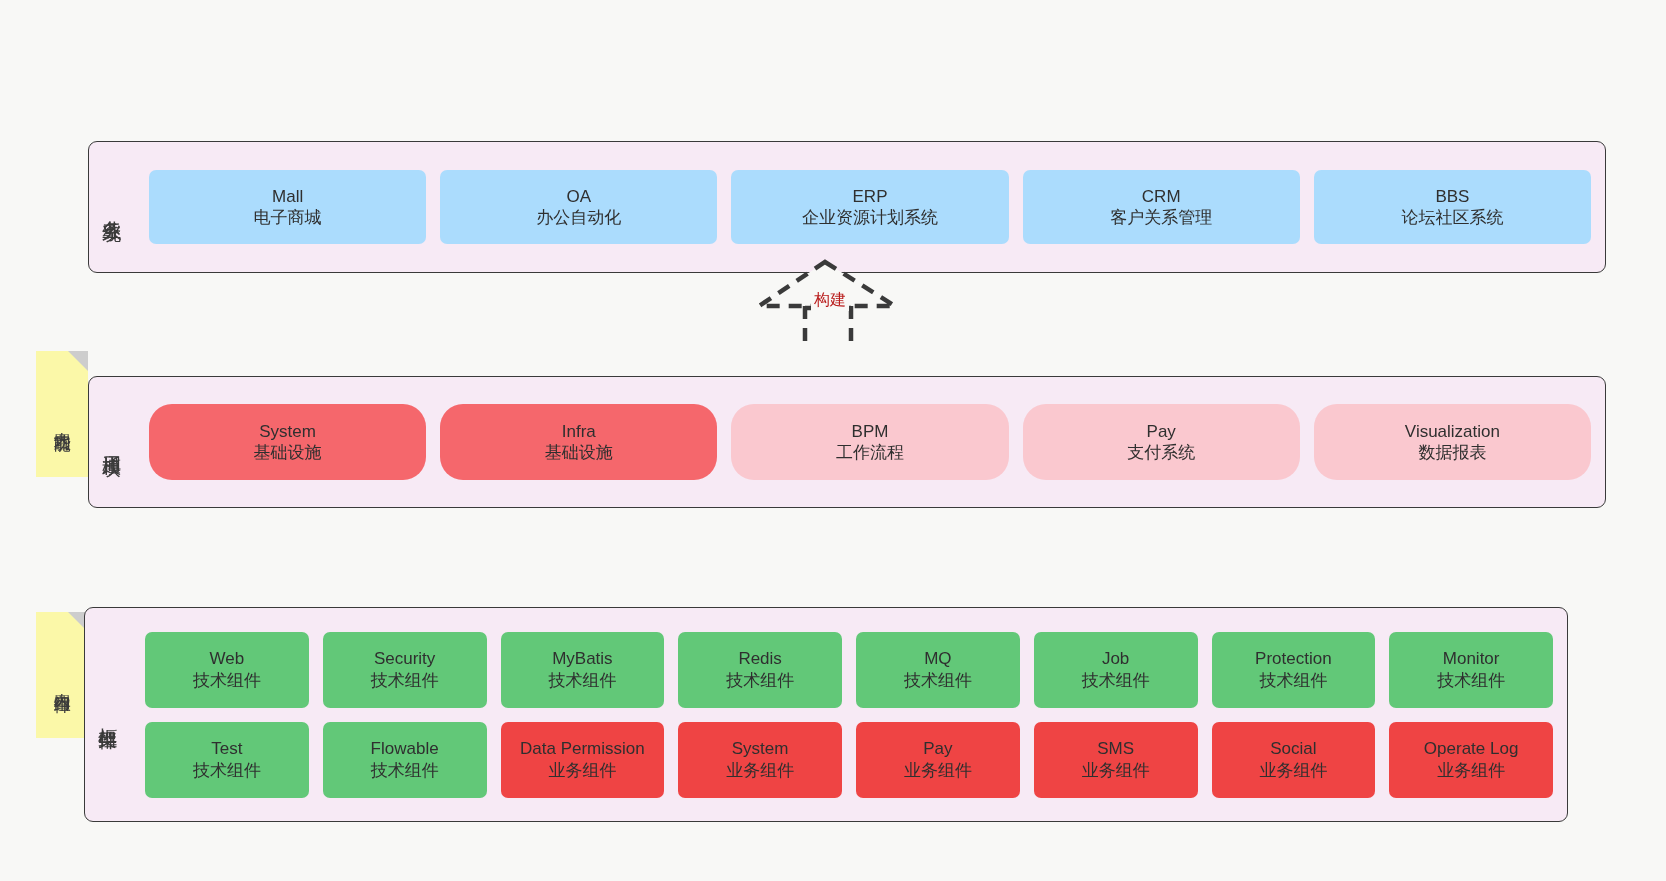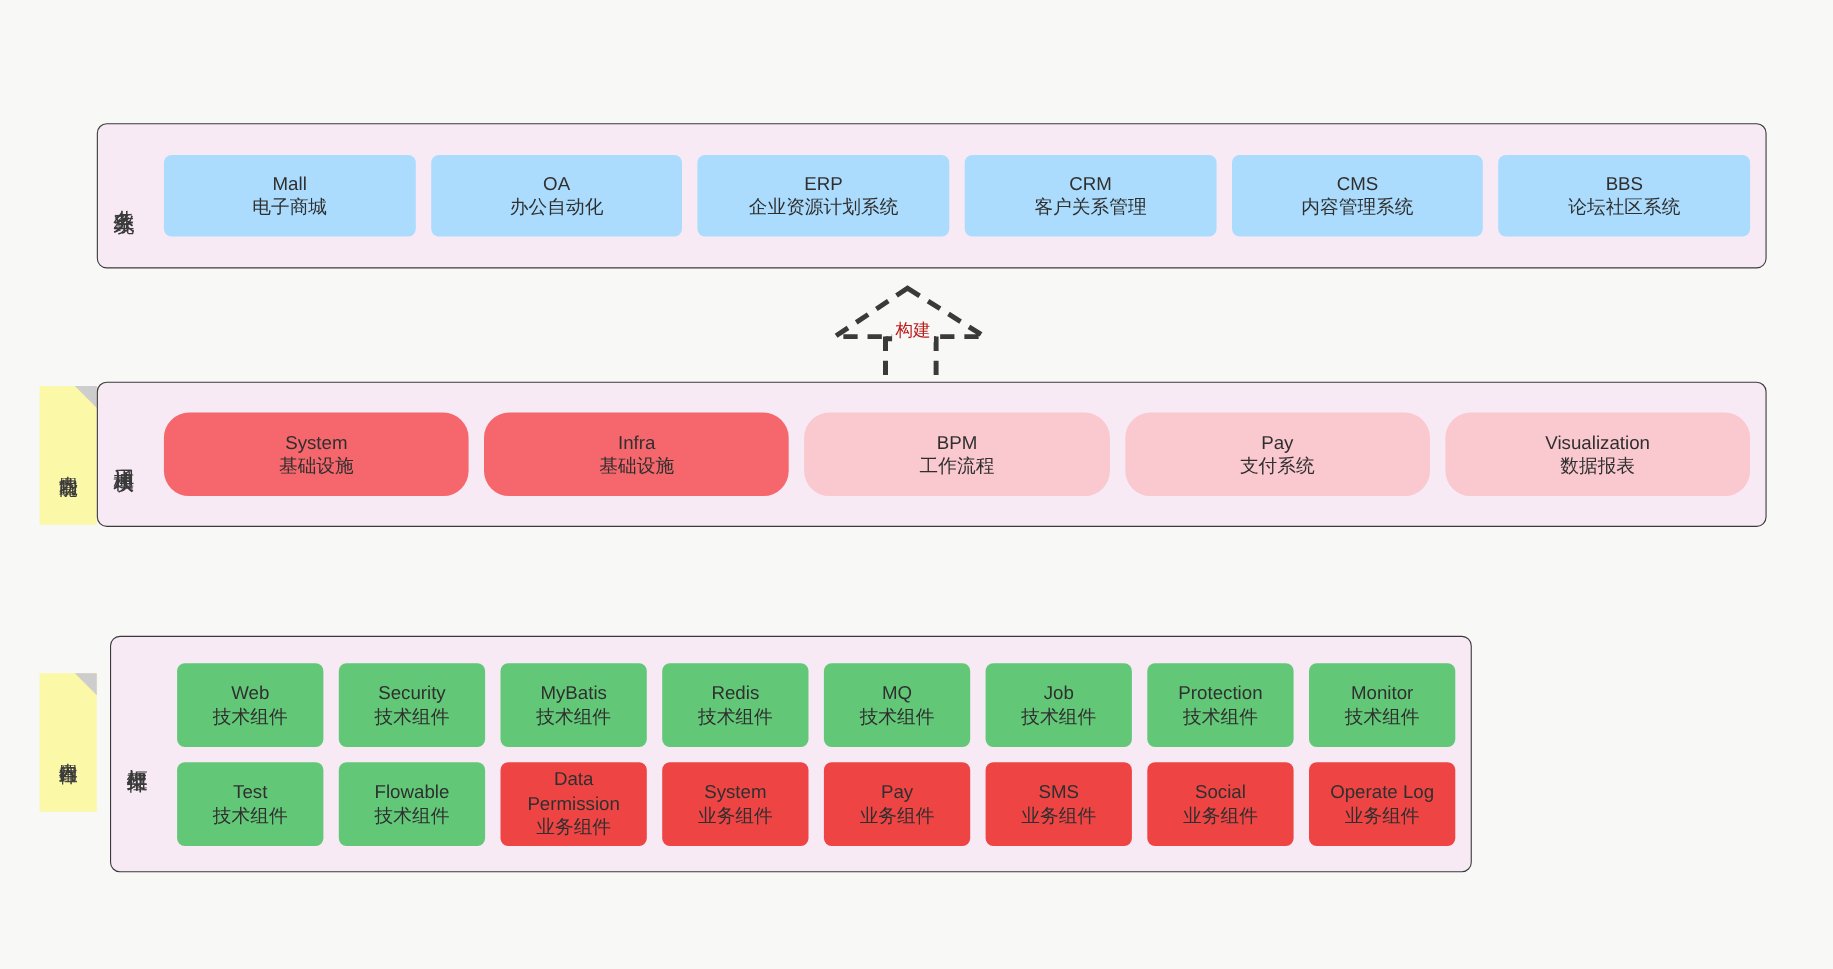--- a/index.html
+++ b/index.html
@@ -15,20 +15,21 @@
 
   
   .layer{
     position:absolute;
     box-sizing:border-box;
     background:#f7eaf5;
     border:1.6px solid #3a3a3a;
     border-radius:9px;
     display:flex;
     align-items:stretch;
+    margin-top:29px;
   }
   .layer-title{
     width:46px;
     flex:0 0 46px;
     display:flex;
     align-items:center;
     justify-content:center;
     font-size:19px;
     line-height:1.12;
     color:#3a3a3a;
@@ -139,24 +140,20 @@
         </div>
         <div class="card blue">
           <span class="l1">ERP</span>
           <span class="l2">企业资源计划系统</span>
         </div>
         <div class="card blue">
           <span class="l1">CRM</span>
           <span class="l2">客户关系管理</span>
         </div>
         <div class="card blue">
-          <span class="l1">CMS</span>
-          <span class="l2">内容管理系统</span>
-        </div>
-        <div class="card blue">
           <span class="l1">BBS</span>
           <span class="l2">论坛社区系统</span>
         </div>
       </div>
     </div>
   </div>
 
   <div class="connector" style="left:755px;top:258px;width:150px;height:92px;">
     <svg width="150" height="92" viewBox="0 0 150 92">
 
@@ -199,21 +196,21 @@
         </div>
       </div>
     </div>
   </div>
 
 
   <div class="note" style="left:36px;top:612px;height:126px;">
     <span>内置组件</span>
   </div>
 
-  <div class="layer h-fw" style="left:100px;top:578px;width:1238px;height:215px;">
+  <div class="layer h-fw" style="left:84px;top:578px;width:1484px;height:215px;">
     <div class="layer-title">框架组件</div>
     <div class="layer-body">
 
       <div class="row">
         <div class="card green">
           <span class="l1">Web</span>
           <span class="l2">技术组件</span>
         </div>
         <div class="card green">
           <span class="l1">Security</span>

